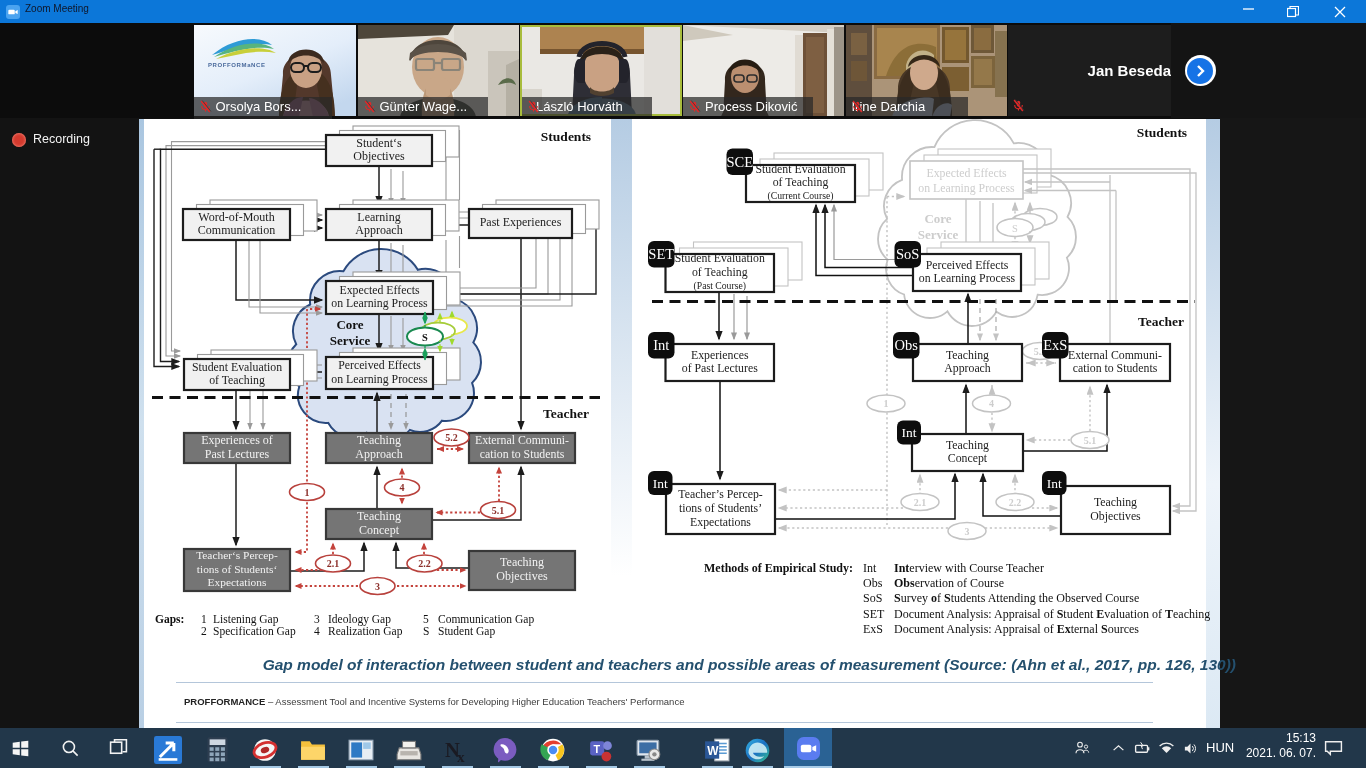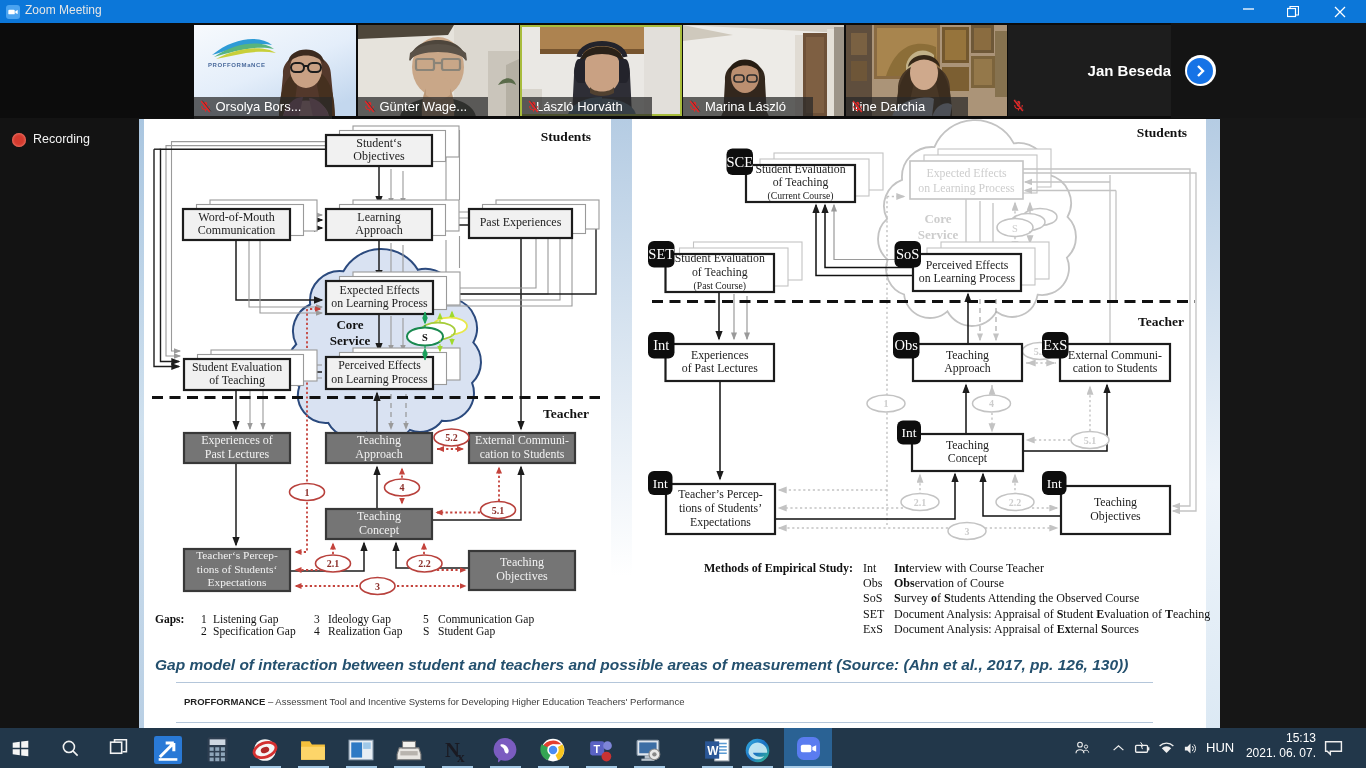--- a/index.html
+++ b/index.html
@@ -6,21 +6,21 @@
 </style></head>
 <body>
 
 <div class="abs" style="left:0;top:0;width:1366px;height:23px;background:#0c77d9">
   <div class="abs" style="left:6px;top:4.5px;width:14px;height:14px;border-radius:3px;background:#4aa3f0">
     <svg width="14" height="14" viewBox="0 0 24 24">
         <rect x="4" y="8" width="11" height="8" rx="2" fill="#fff"></rect>
         <path d="M16 10.5 L20 8.5 L20 15.5 L16 13.5 Z" fill="#fff"></path>
       </svg>
   </div>
-  <span style="position:absolute;left:25px;top:3px;color:#e5e5e5;font-size:12px">Zoom Meeting</span>
+  <span style="position:absolute;left:25px;top:3px;color:#0f172a;font-size:10px">Zoom Meeting</span>
   <svg class="abs" style="left:1243px;top:8px" width="12" height="8">
       <line x1="0" y1="1" x2="11" y2="1" stroke="#fff" stroke-width="1.3"></line>
     </svg>
   <svg class="abs" style="left:1287px;top:6px" width="12" height="12">
       <rect x="0.5" y="2.5" width="8" height="8" fill="none" stroke="#fff" stroke-width="1.2"></rect>
       <path d="M3 2.5 L3 0.5 L11.5 0.5 L11.5 9 L9 9" fill="none" stroke="#fff" stroke-width="1.2"></path>
     </svg>
   <svg class="abs" style="left:1334px;top:5.5px" width="12" height="12">
       <path d="M1 1 L11 11 M11 1 L1 11" stroke="#fff" stroke-width="1.3"></path>
     </svg>
@@ -155,21 +155,21 @@
   </svg>
 <div style="position:absolute;left:522px;top:97px;width:130.39999999999998px;height:19px;background:rgba(40,40,40,0.72);color:#fff;font:13px/19px 'Liberation Sans',sans-serif;white-space:nowrap;overflow:hidden"><span style="margin-left:14px">László Horváth</span></div>
 <svg style="position:absolute;left:527px;top:100px" width="13" height="13" viewBox="0 0 24 24">
 <g fill="#e02828">
       <rect x="9" y="3" width="6" height="11" rx="3"></rect>
       <path d="M6 11a6 6 0 0 0 12 0h2a8 8 0 0 1-7 7.9V21h-2v-2.1A8 8 0 0 1 4 11z"></path>
     </g>
 <line x1="4" y1="2" x2="20" y2="22" stroke="#e02828" stroke-width="3"></line>
     <line x1="6" y1="1" x2="22" y2="21" stroke="#3a3a3a" stroke-width="1.5"></line>
   </svg>
-<div style="position:absolute;left:683px;top:97px;width:130.39999999999998px;height:19px;background:rgba(40,40,40,0.72);color:#fff;font:13px/19px 'Liberation Sans',sans-serif;white-space:nowrap;overflow:hidden"><span style="margin-left:22px">Marina László</span></div>
+<div style="position:absolute;left:683px;top:97px;width:130.39999999999998px;height:19px;background:rgba(40,40,40,0.72);color:#fff;font:13px/19px 'Liberation Sans',sans-serif;white-space:nowrap;overflow:hidden"><span style="margin-left:22px">Process Diković</span></div>
 <svg style="position:absolute;left:688px;top:100px" width="13" height="13" viewBox="0 0 24 24">
 <g fill="#e02828">
       <rect x="9" y="3" width="6" height="11" rx="3"></rect>
       <path d="M6 11a6 6 0 0 0 12 0h2a8 8 0 0 1-7 7.9V21h-2v-2.1A8 8 0 0 1 4 11z"></path>
     </g>
 <line x1="4" y1="2" x2="20" y2="22" stroke="#e02828" stroke-width="3"></line>
     <line x1="6" y1="1" x2="22" y2="21" stroke="#3a3a3a" stroke-width="1.5"></line>
   </svg>
 <div style="position:absolute;left:845.5px;top:97px;width:122.8px;height:19px;background:rgba(40,40,40,0.72);color:#fff;font:13px/19px 'Liberation Sans',sans-serif;white-space:nowrap;overflow:hidden"><span style="margin-left:6px">Irine Darchia</span></div>
 <svg style="position:absolute;left:850.5px;top:100px" width="13" height="13" viewBox="0 0 24 24">
@@ -523,21 +523,21 @@
       <text x="894" y="570.5" font-family="&quot;Liberation Serif&quot;, serif" font-size="12" fill="#111" text-anchor="start"><tspan font-weight="bold">Int</tspan>erview with Course Teacher</text>
       <text x="863" y="585.9" font-family="&quot;Liberation Serif&quot;, serif" font-size="12" fill="#111" text-anchor="start">Obs</text>
       <text x="894" y="585.9" font-family="&quot;Liberation Serif&quot;, serif" font-size="12" fill="#111" text-anchor="start"><tspan font-weight="bold">Obs</tspan>ervation  of Course</text>
       <text x="863" y="601.3" font-family="&quot;Liberation Serif&quot;, serif" font-size="12" fill="#111" text-anchor="start">SoS</text>
       <text x="894" y="601.3" font-family="&quot;Liberation Serif&quot;, serif" font-size="12" fill="#111" text-anchor="start"><tspan font-weight="bold">S</tspan>urvey <tspan font-weight="bold">o</tspan>f <tspan font-weight="bold">S</tspan>tudents Attending the Observed Course</text>
       <text x="863" y="616.7" font-family="&quot;Liberation Serif&quot;, serif" font-size="12" fill="#111" text-anchor="start">SET</text>
       <text x="894" y="616.7" font-family="&quot;Liberation Serif&quot;, serif" font-size="12" fill="#111" text-anchor="start">Document Analysis: Appraisal of <tspan font-weight="bold">S</tspan>tudent <tspan font-weight="bold">E</tspan>valuation of <tspan font-weight="bold">T</tspan>eaching</text>
       <text x="863" y="632.1" font-family="&quot;Liberation Serif&quot;, serif" font-size="12" fill="#111" text-anchor="start">ExS</text>
       <text x="894" y="632.1" font-family="&quot;Liberation Serif&quot;, serif" font-size="12" fill="#111" text-anchor="start">Document Analysis: Appraisal of <tspan font-weight="bold">Ex</tspan>ternal <tspan font-weight="bold">S</tspan>ources</text>
     </svg>
-  <div class="abs" style="left:0;top:537px;width:1081px;text-align:left;transform:translateX(16px);color:#24506e;font:italic bold 15.5px 'Liberation Sans',sans-serif">Gap model of interaction between student and teachers and possible areas of measurement (Source: (Ahn et al., 2017, pp. 126, 130))</div>
+  <div class="abs" style="left:0;top:537px;width:1081px;text-align:right;transform:translateX(16px);color:#24506e;font:italic bold 15.5px 'Liberation Sans',sans-serif">Gap model of interaction between student and teachers and possible areas of measurement (Source: (Ahn et al., 2017, pp. 126, 130))</div>
   <div class="abs" style="left:37px;top:563px;width:977px;height:1px;background:#b4c6da"></div>
   <div class="abs" style="left:45px;top:577px;color:#3c3c3c;font-size:9.5px"><b style="color:#222">PROFFORMANCE</b> – Assessment Tool and Incentive Systems for Developing Higher Education Teachers' Performance</div>
   <div class="abs" style="left:37px;top:603px;width:977px;height:1px;background:#b4c6da"></div>
 </div>
 
 <div class="abs" style="left:0;top:728px;width:1366px;height:40px;background:#22374a"></div>
 <svg style="position:absolute;left:12px;top:740px" width="17" height="17" viewBox="0 0 24 24">
     <g fill="#f5f5f5">
       <path d="M1 4 L11 2.5 L11 11 L1 11 Z"></path>
       <path d="M13 2.2 L23 1 L23 11 L13 11 Z"></path>

